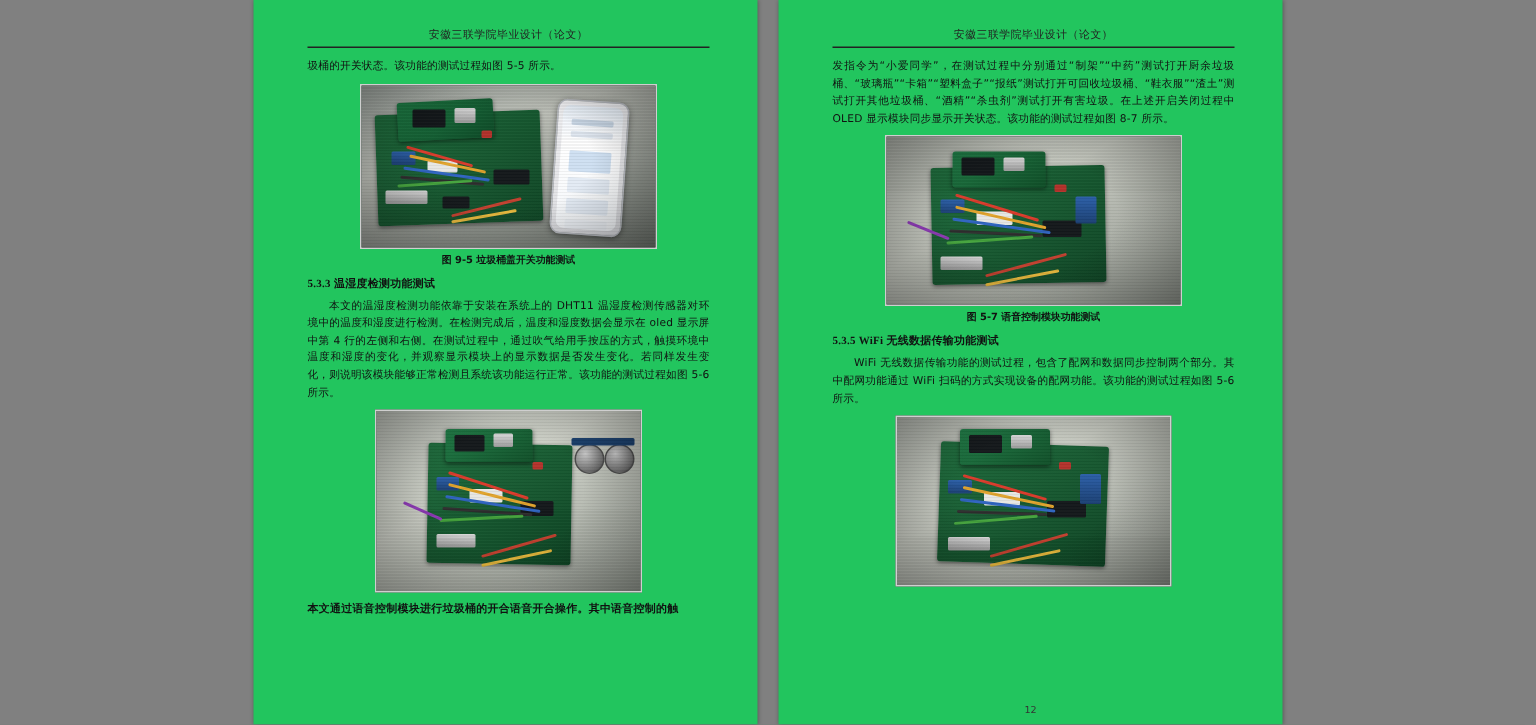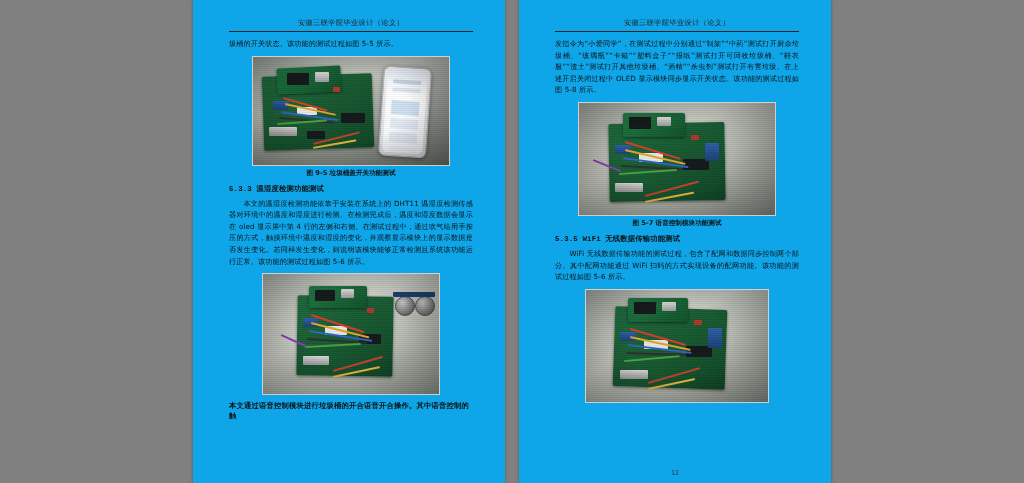--- a/index.html
+++ b/index.html
@@ -13,23 +13,23 @@
   }
   .workspace {
     width: 1024px;
     height: 483px;
     display: flex;
     justify-content: center;
     gap: 14px;
     background: #808080;
   }
   .page {
-    width: 312px;
+    width: 336px;
     height: 483px;
-    background: #0ea5e9;
+    background: #22c55e;
     position: relative;
     box-shadow: 0 0 3px rgba(0,0,0,0.35);
     overflow: hidden;
   }
   .page-inner {
     position: absolute;
     left: 36px;
     right: 32px;
     top: 18px;
     bottom: 12px;
@@ -51,21 +51,21 @@
     font-family: "DejaVu Sans", sans-serif;
     font-size: 7.1px;
     line-height: 11.6px;
     color: #111;
     text-align: justify;
     letter-spacing: 0.15px;
   }
   p.indent { text-indent: 14.4px; }
   .heading {
     margin: 6px 0 4px 0;
-    font-family: Liberation Mono, monospace;
+    font-family: Liberation Serif, serif;
     font-size: 7.3px;
     font-weight: bold;
     color: #111;
     letter-spacing: 0.2px;
   }
   .caption {
     text-align: center;
     font-family: "DejaVu Sans", sans-serif;
     font-size: 6.6px;
     font-weight: bold;
@@ -250,21 +250,21 @@
       </div>
     </div>
   </div>
 
   <div class="page">
     <div class="page-inner">
       <div class="header-line"><span>安徽三联学院毕业设计（论文）</span></div>
 
       <div class="body">
 
-        <p class="txt">发指令为“小爱同学”，在测试过程中分别通过“制架”“中药”测试打开厨余垃圾桶、“玻璃瓶”“卡箱”“塑料盒子”“报纸”测试打开可回收垃圾桶、“鞋衣服”“渣土”测试打开其他垃圾桶、“酒精”“杀虫剂”测试打开有害垃圾。在上述开启关闭过程中 OLED 显示模块同步显示开关状态。该功能的测试过程如图 5-8 所示。</p>
+        <p class="txt">发指令为“小爱同学”，在测试过程中分别通过“制架”“中药”测试打开厨余垃圾桶、“玻璃瓶”“卡箱”“塑料盒子”“报纸”测试打开可回收垃圾桶、“鞋衣服”“渣土”测试打开其他垃圾桶、“酒精”“杀虫剂”测试打开有害垃圾。在上述开启关闭过程中 OLED 显示模块同步显示开关状态。该功能的测试过程如图 8-7 所示。</p>
 
         <div class="figbox" style="width:196px;height:112px;">
           <div class="pcb-scene">
             <div class="bg-desk" style="background:linear-gradient(150deg,#a9ada5,#c6c9c0 40%,#8e938b 100%);"></div>
             <div class="board" style="left:30px;top:20px;width:116px;height:78px;transform:rotate(-1deg);"></div>
             <div class="board" style="left:44px;top:10px;width:62px;height:24px;background:linear-gradient(145deg,#1f7a45,#115029);"></div>
             <div class="chip" style="left:50px;top:14px;width:22px;height:12px;"></div>
             <div class="chip silver" style="left:78px;top:14px;width:14px;height:9px;"></div>
             <div class="chip blue" style="left:36px;top:42px;width:16px;height:9px;"></div>
             <div class="chip white" style="left:60px;top:50px;width:24px;height:9px;"></div>

